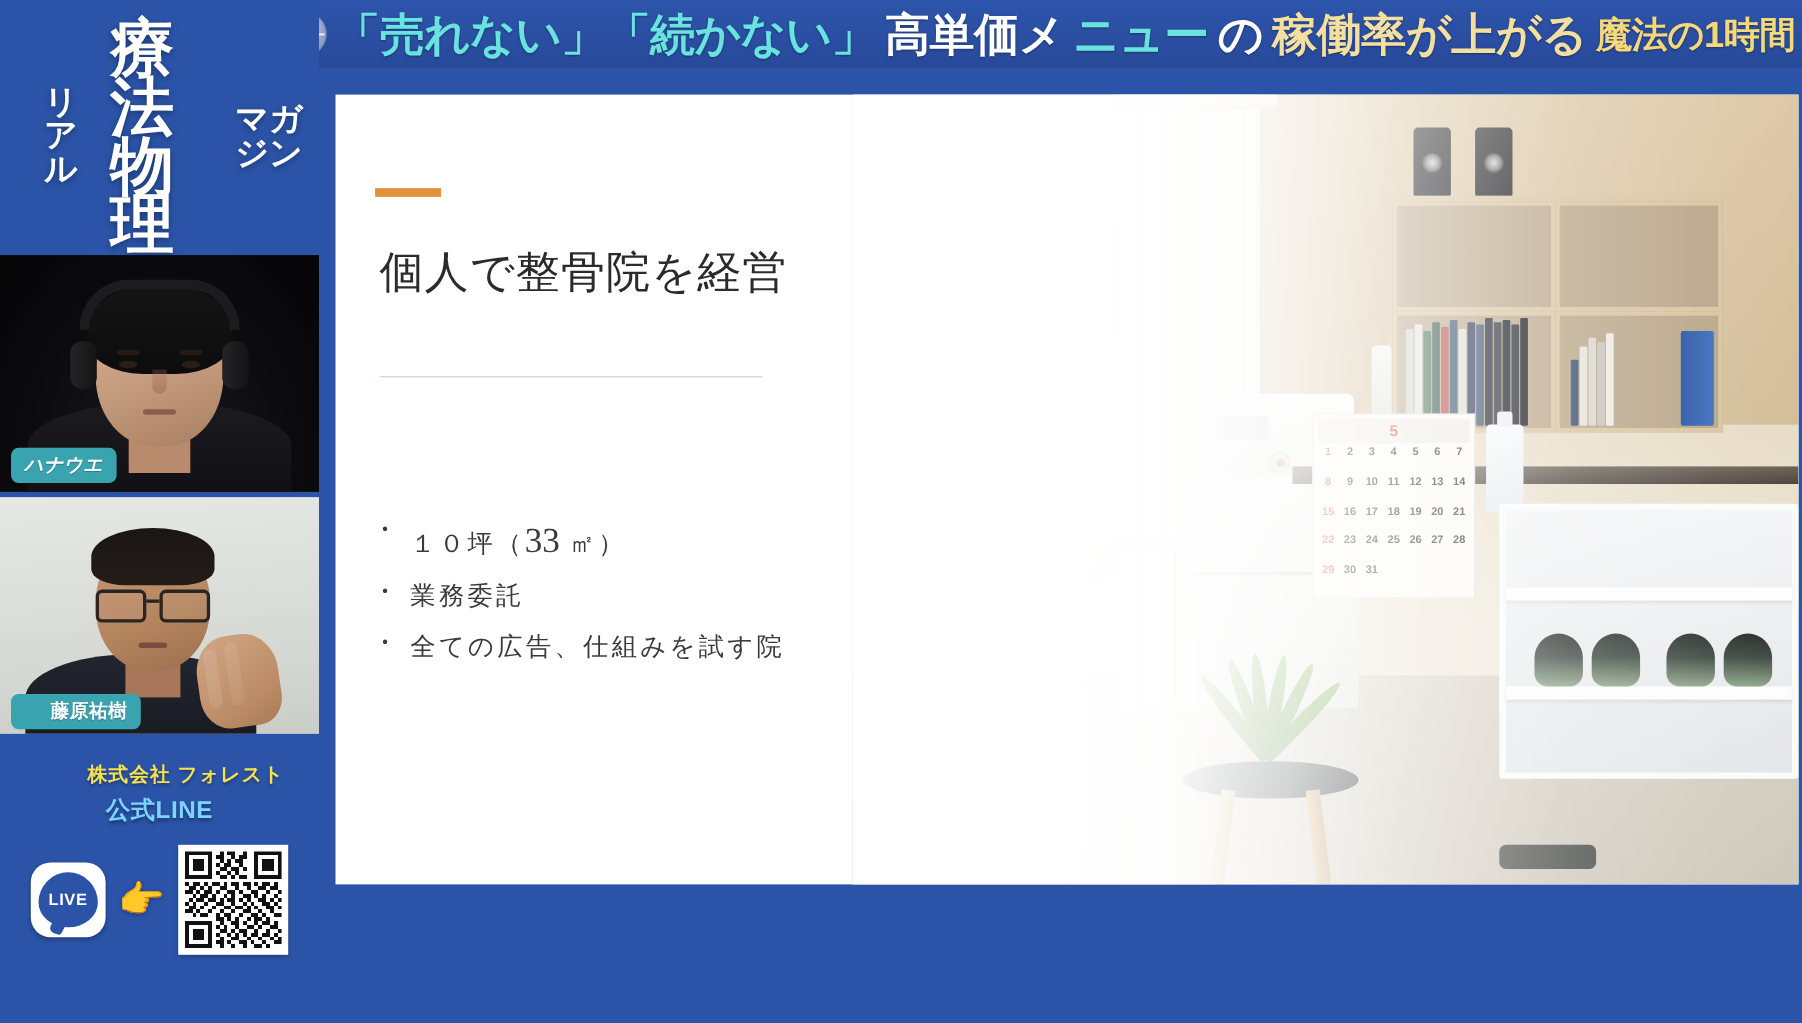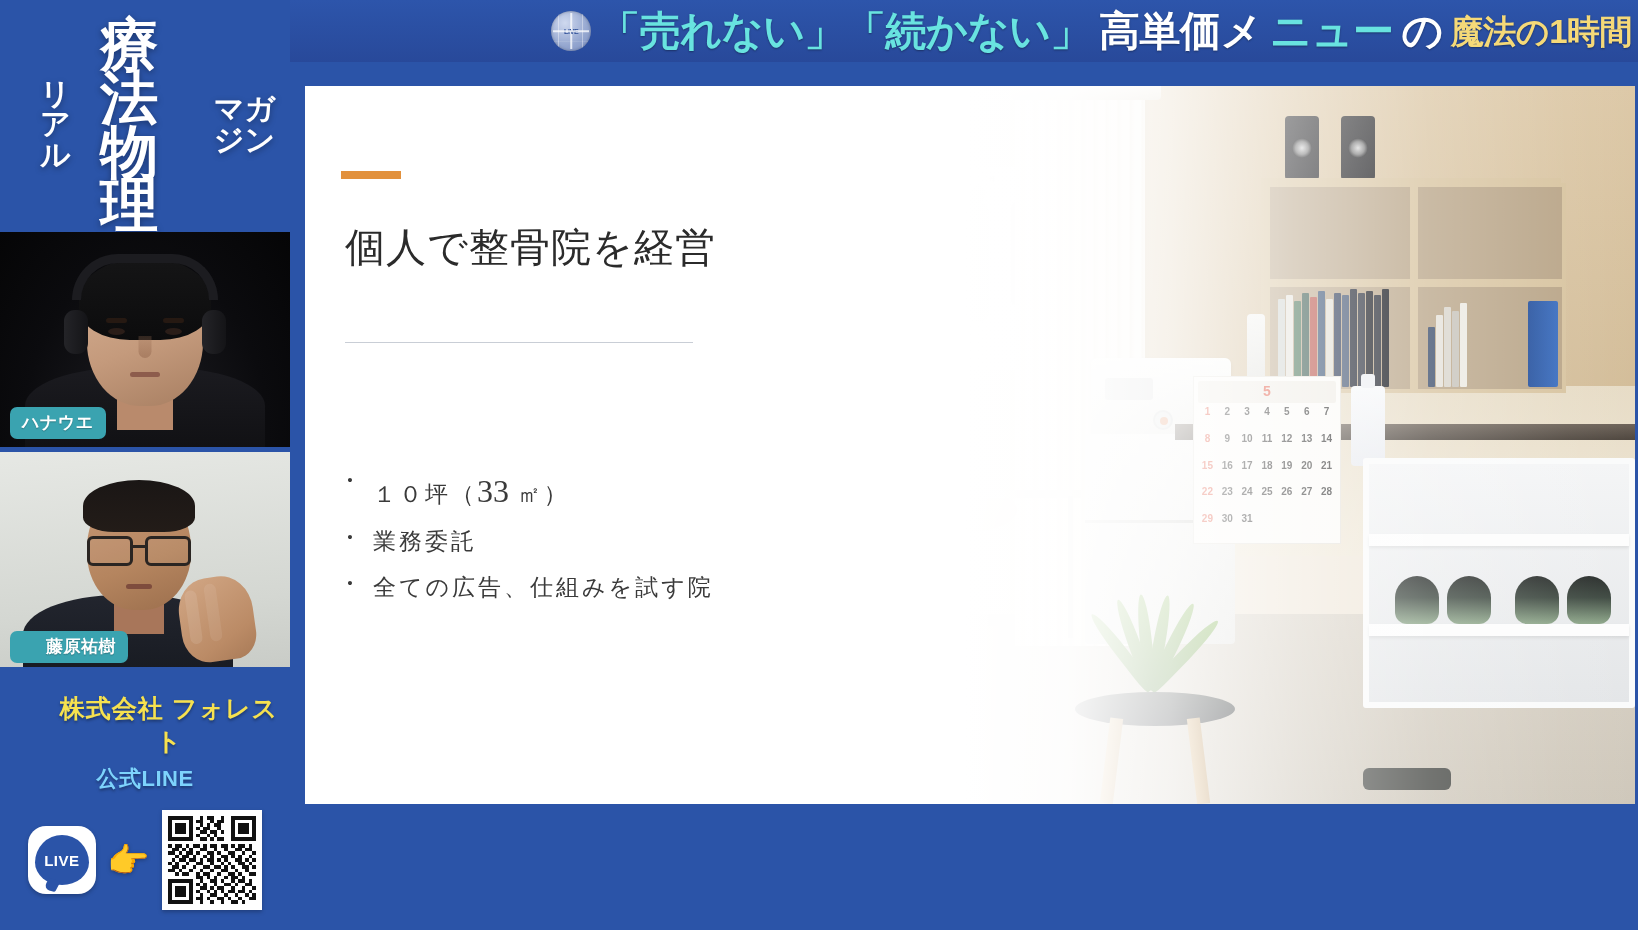--- a/index.html
+++ b/index.html
@@ -205,31 +205,31 @@
 
   .name-tag {
     position: absolute; left: 10px;
     background: #3aa3b0; color: #ffffff;
     font-size: 17px; font-weight: bold;
     padding: 4px 12px 5px; border-radius: 7px;
     letter-spacing: .5px;
     z-index: 6;
     text-shadow: 0 1px 1px rgba(0,0,0,.25);
   }
-  #name1 { bottom: 8px; }
+  #name1 { bottom: 8px; font-style: italic; }
   #name2 { bottom: 4px; padding-left: 36px; }
 
   
   #brand {
     position: absolute; left: 0; top: 680px; width: 290px; height: 250px;
     text-align: center;
   }
   #brand-company {
     margin-top: 12px;
-    color: #f6e14f; font-weight: bold; font-size: 25px;
+    color: #f6e14f; font-weight: bold; font-size: 18px;
     letter-spacing: 1px; text-shadow: 0 2px 3px rgba(0,0,0,.35); padding-left: 48px;
   }
   #brand-line {
     margin-top: 6px;
     color: #7dd3fc; font-weight: bold; font-size: 22px;
     letter-spacing: .5px; text-shadow: 0 2px 3px rgba(0,0,0,.35);
   }
   #brand-row {
     margin-top: 16px;
     display: flex; align-items: center; justify-content: center; gap: 12px;
@@ -479,20 +479,21 @@
   <div id="header">
     <div id="header-inner">
       <div class="globe-icon">
         <div class="globe-bars"></div>
         <div class="globe-live">LIVE</div>
       </div>
       <span class="hdr-t hdr-cyan">「売れない」「続かない」</span>
       <span class="hdr-t hdr-white">高単価メ</span>
       <span class="hdr-t hdr-cyan">ニュー</span>
       <span class="hdr-t hdr-white">の</span>
+      <span class="hdr-t hdr-cream">稼働率が上がる</span>
       <span class="hdr-t hdr-gold">魔法の1時間</span>
     </div>
   </div>
 
   <div id="sidebar">
 
     <div id="logo">
       <div id="logo-grid">
         <div class="logo-vert">リアル</div>
         <div class="logo-main">

